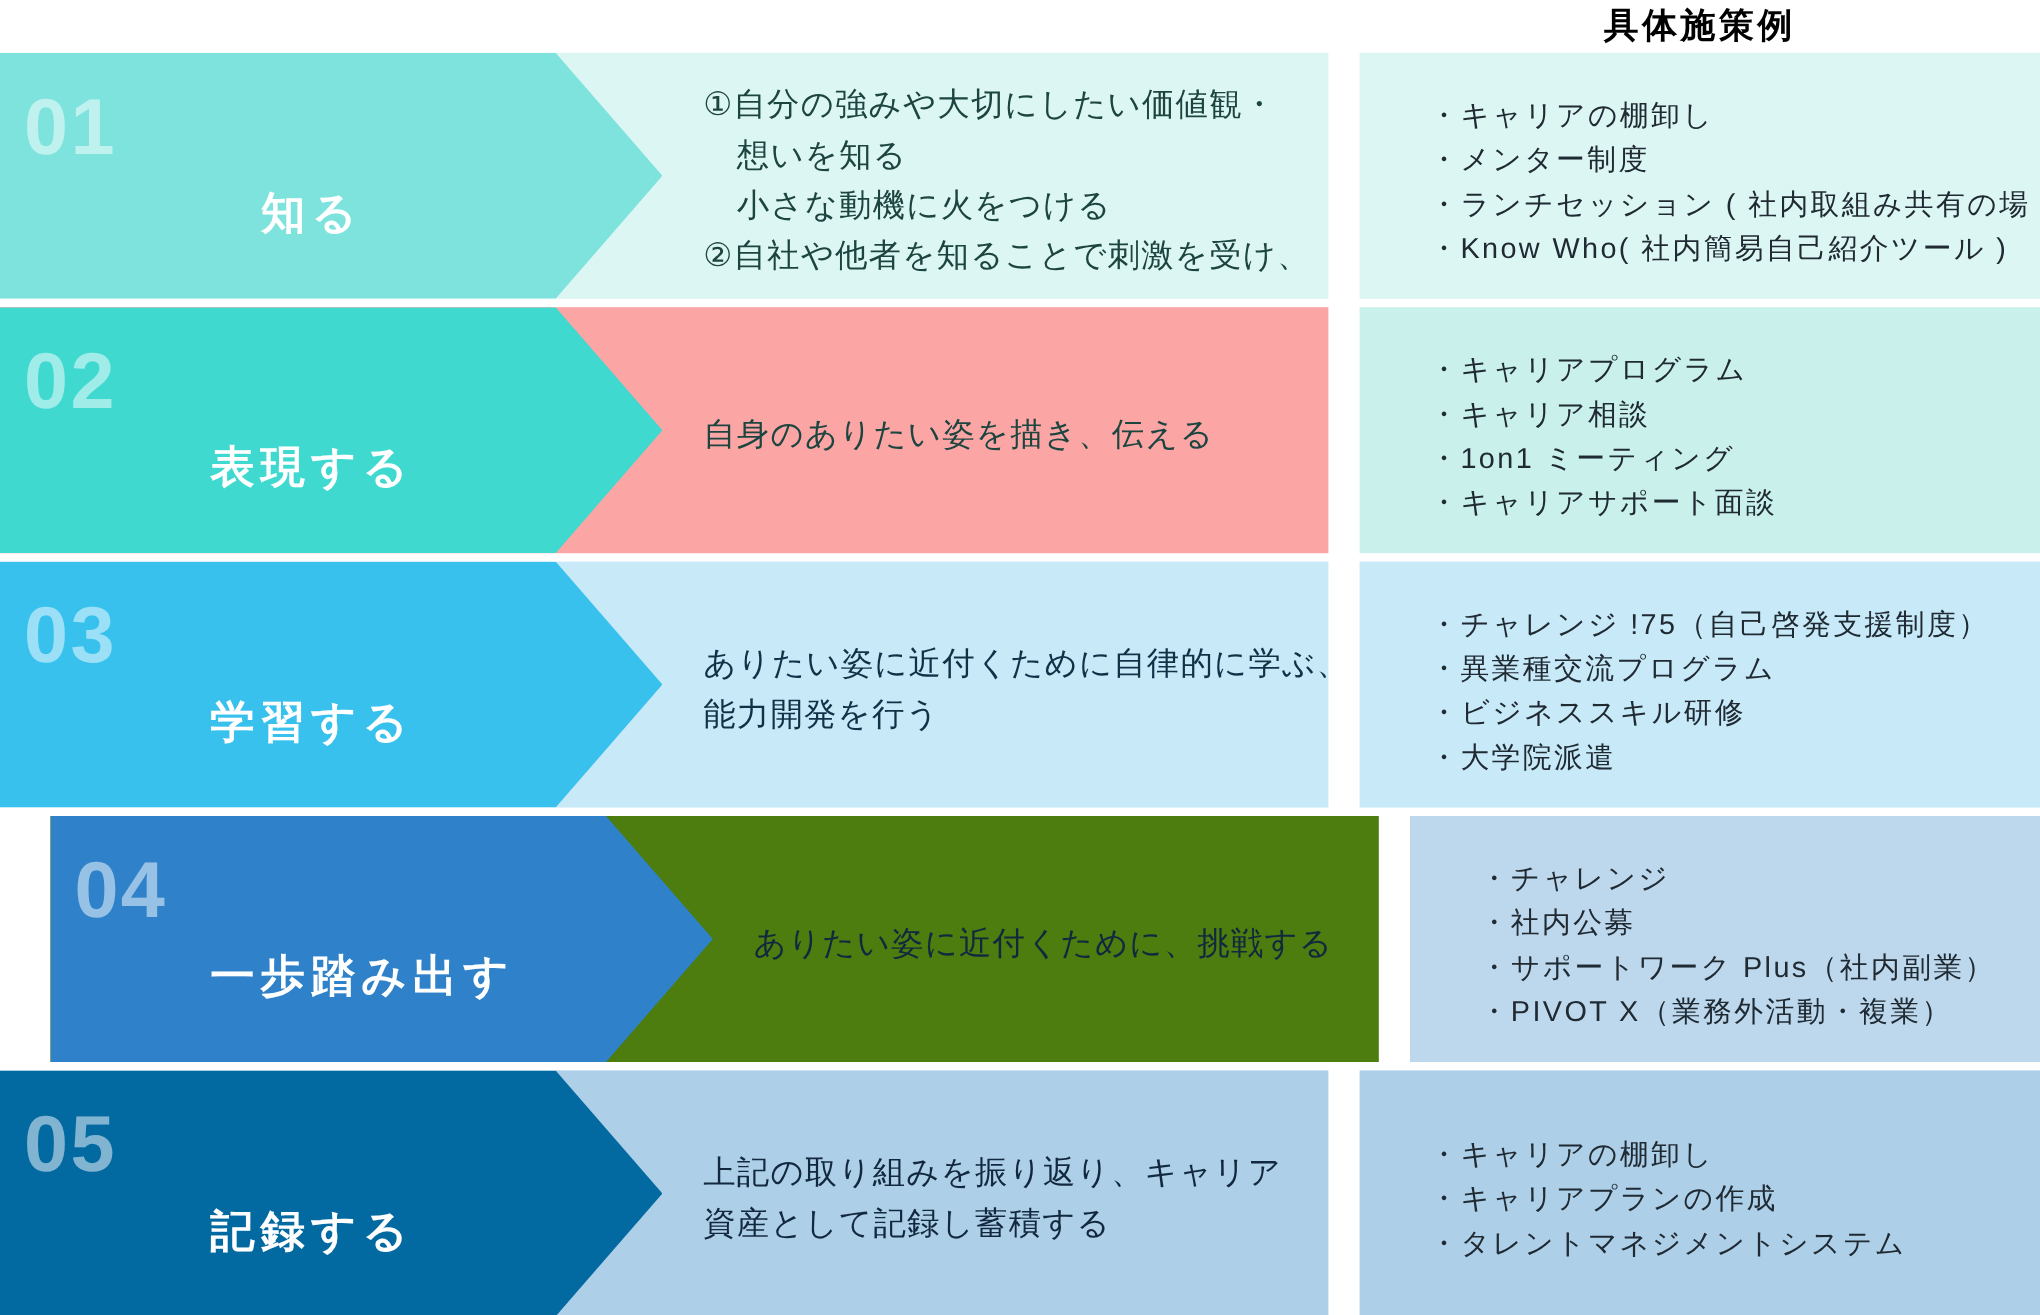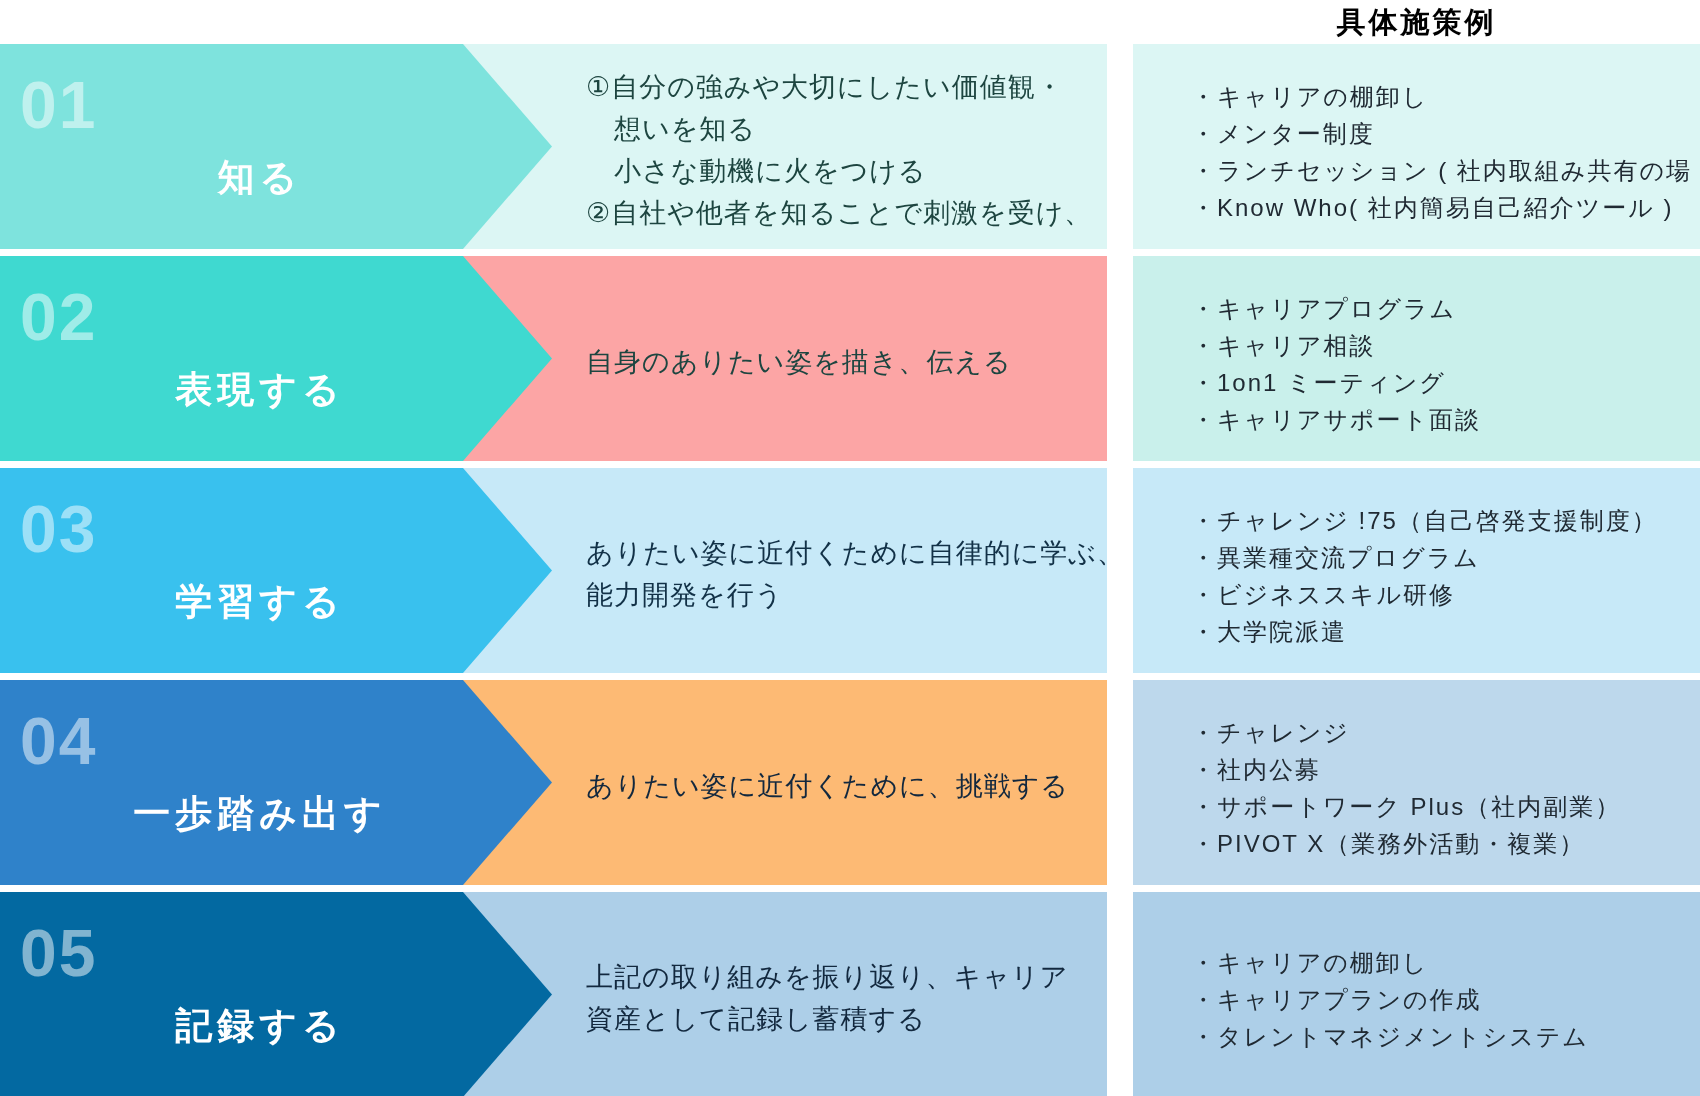--- a/index.html
+++ b/index.html
@@ -120,21 +120,21 @@
     <div class="gutter"></div>
     <div class="right-band" style="background: rgb(199, 233, 248);">
           <div class="measure">・チャレンジ !75（自己啓発支援制度）</div>
           <div class="measure">・異業種交流プログラム</div>
           <div class="measure">・ビジネススキル研修</div>
           <div class="measure">・大学院派遣</div>
         </div>
   </div>
 
   <div class="row">
-    <div class="left-band" style="background: #fdba74;">
+    <div class="left-band" style="background: #4d7c0f; margin-left: 42px;">
       <div class="arrow" style="background: rgb(47, 130, 202);">
         <div class="step-num">04</div>
         <div class="step-title">一歩踏み出す</div>
       </div>
       <div class="desc" style="color: rgb(18, 40, 62); justify-content: center;">
             <div class="line">ありたい姿に近付くために、挑戦する</div>
           </div>
     </div>
     <div class="gutter"></div>
     <div class="right-band" style="background: rgb(189, 216, 236);">

